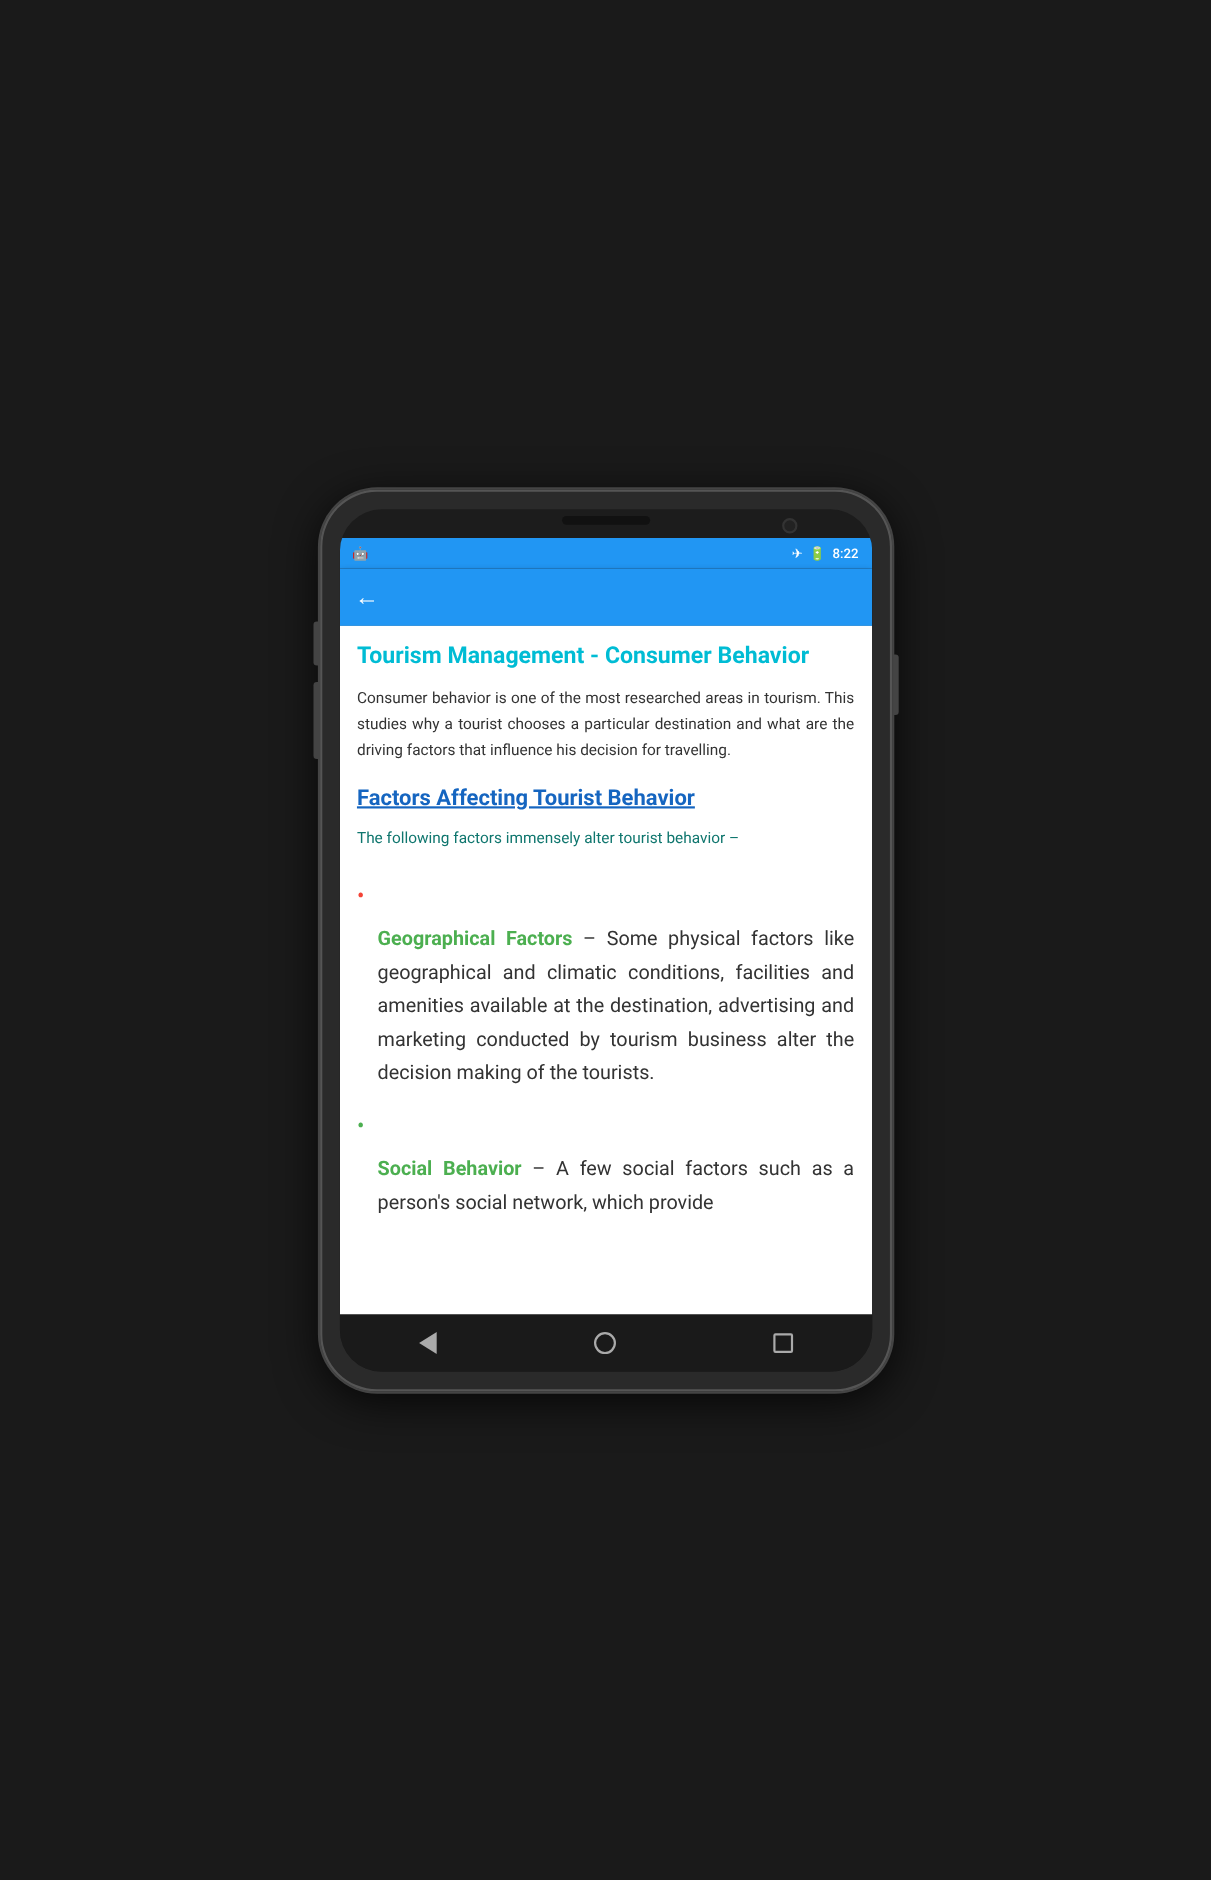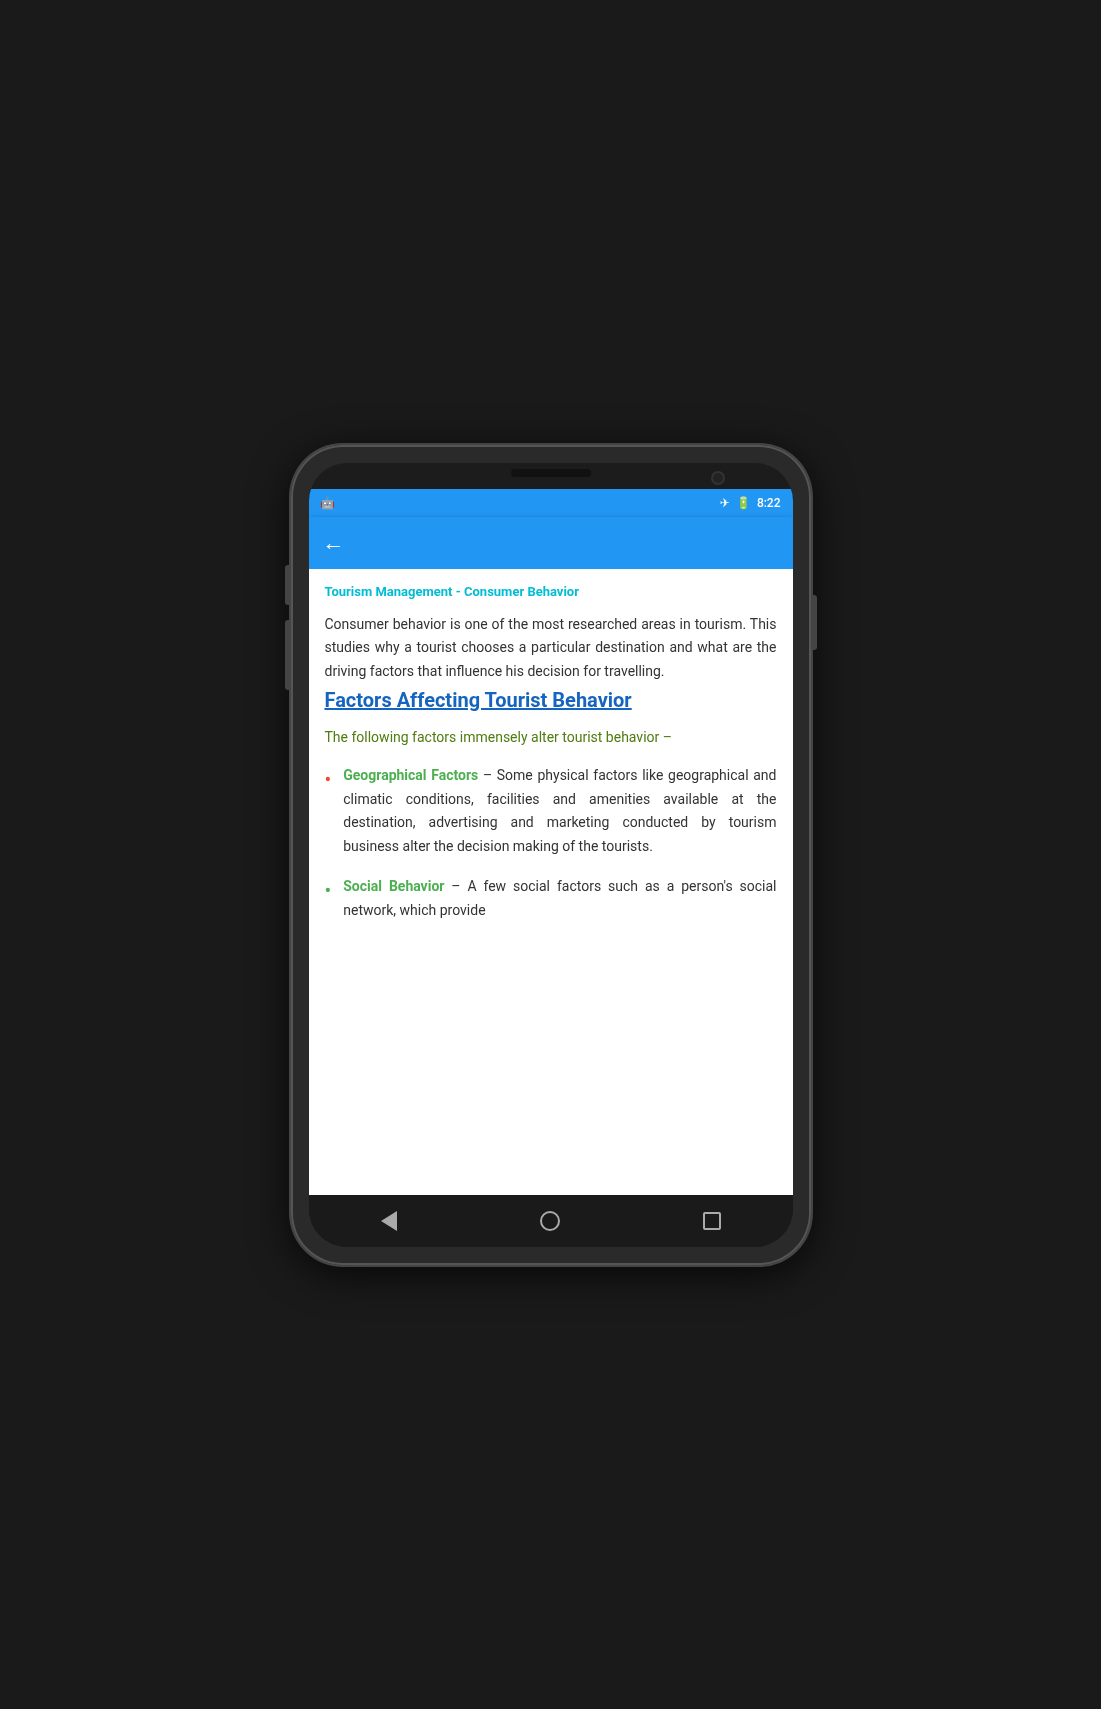--- a/index.html
+++ b/index.html
@@ -161,48 +161,48 @@
     
     .content {
       flex: 1;
       background: white;
       overflow-y: auto;
       padding: 14px 16px 20px 16px;
     }
 
     .page-title {
       color: #00BCD4;
-      font-size: 13px;
+      font-size: 21px;
       font-weight: 700;
       margin-bottom: 12px;
       line-height: 1.4;
     }
 
     .intro-text {
       color: #333;
       font-size: 14px;
       line-height: 1.7;
       text-align: justify;
-      margin-bottom: 4px;
+      margin-bottom: 18px;
     }
 
     .section-heading {
       color: #1565C0;
       font-size: 20px;
       font-weight: 700;
       text-decoration: underline;
       margin-bottom: 14px;
     }
 
     .sub-intro {
-      color: #4d7c0f;
+      color: #0f766e;
       font-size: 14px;
       line-height: 1.7;
       text-align: justify;
-      margin-bottom: 14px;
+      margin-bottom: 24px;
     }
 
     .bullet-list {
       list-style: none;
       padding: 0;
     }
 
     .bullet-item {
       display: flex;
       align-items: flex-start;
@@ -216,25 +216,26 @@
       line-height: 1.4;
       flex-shrink: 0;
       margin-top: 1px;
     }
 
     .bullet-dot.green {
       color: #4CAF50;
     }
 
     .bullet-content {
-      font-size: 14px;
+      font-size: 18px;
       line-height: 1.7;
       text-align: justify;
       color: #333;
       flex: 1;
+      margin-top: 40px;
     }
 
     .factor-name {
       color: #4CAF50;
       font-weight: 700;
     }
 
     .factor-name.geo {
       color: #4CAF50;
     }

